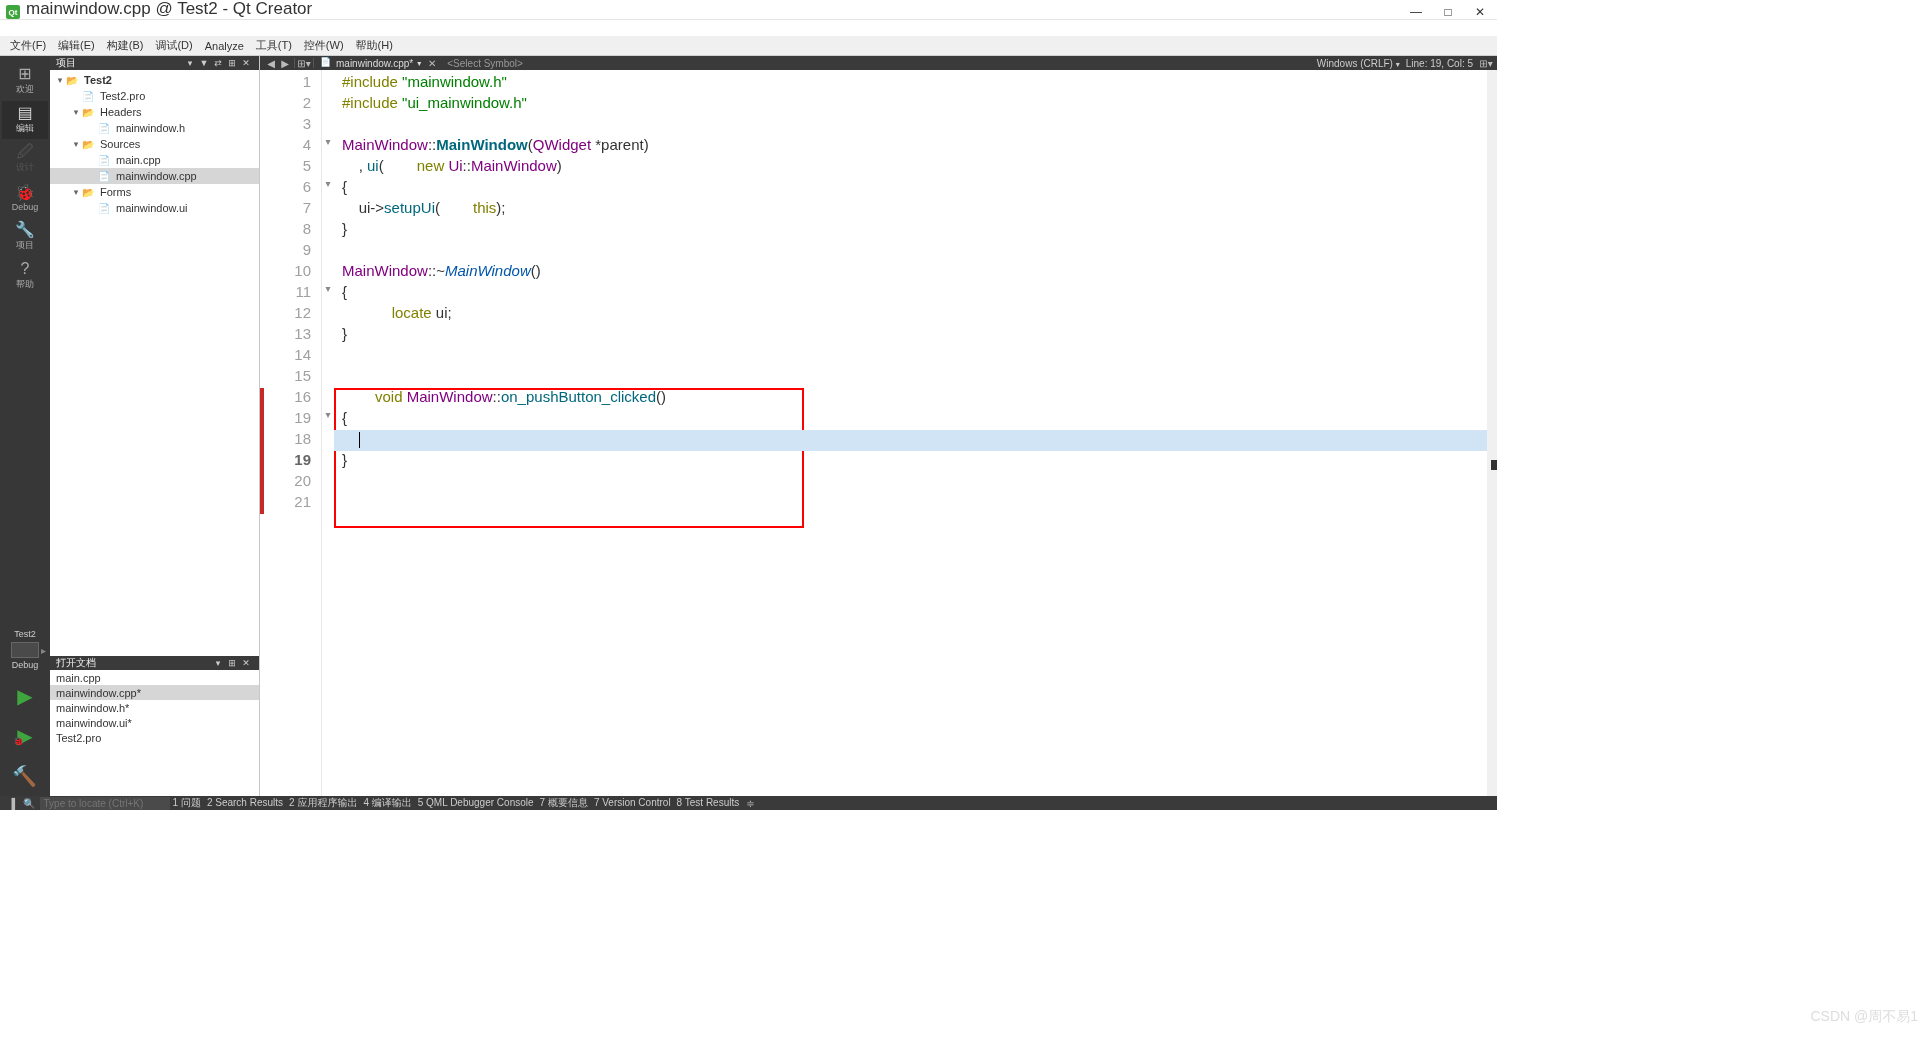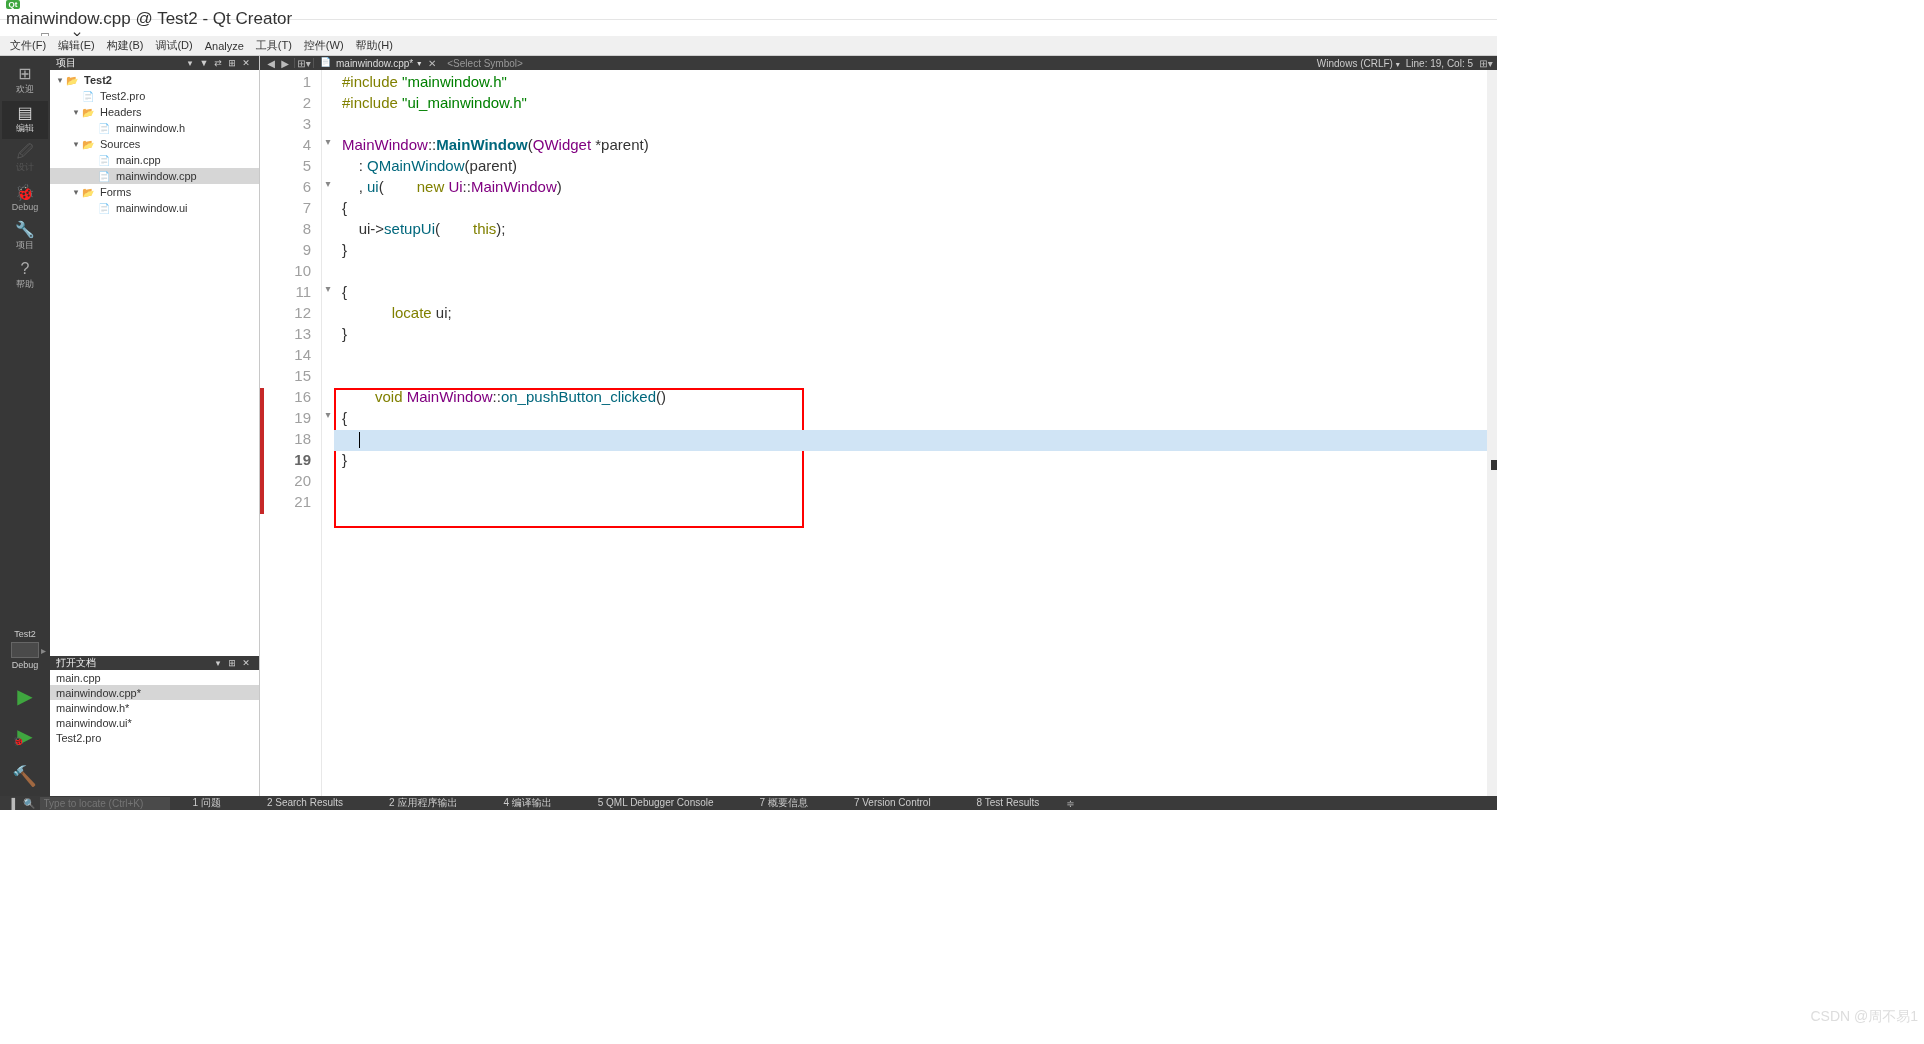--- a/index.html
+++ b/index.html
@@ -1,17 +1,17 @@
 <!DOCTYPE html>
 <html><head>
 <meta charset="utf-8">
 <style>
 * { margin: 0; padding: 0; box-sizing: border-box; font-family: "Segoe UI", Tahoma, sans-serif; }
 body { width: 1497px; height: 810px; overflow: hidden; background: #fff; font-size: 12px; color: #333; display: flex; flex-direction: column; }
-.titlebar { height: 20px; background: #fff; display: flex; align-items: flex-start; padding: 0 6px; border-bottom: 1px solid #e5e5e5; flex-direction: column; }
+.titlebar { height: 20px; background: #fff; display: flex; align-items: flex-end; padding: 0 6px; border-bottom: 1px solid #e5e5e5; }
 .titlebar .qt-icon { width: 14px; height: 14px; background: #3fa63f; border-radius: 2px; display: inline-flex; align-items: center; justify-content: center; color: #fff; font-size: 8px; font-weight: bold; margin-right: 6px; }
 .titlebar .title { flex: 1; font-size: 17px; color: #333; }
 .titlebar .win-btns { display: flex; gap: 18px; margin-right: 4px; }
 .titlebar .win-btn { width: 14px; height: 14px; display: flex; align-items: center; justify-content: center; cursor: pointer; font-size: 12px; color: #333; }
 .menubar { height: 20px; background: #f0f0f0; display: flex; align-items: center; padding: 0 4px; border-bottom: 1px solid #d0d0d0; margin-top: 16px; }
 .menubar .menu-item { padding: 2px 6px; font-size: 11px; cursor: pointer; }
 .main { flex: 1; display: flex; overflow: hidden; }
 .mode-bar { width: 50px; background: #373737; display: flex; flex-direction: column; align-items: center; padding-top: 6px; color: #ccc; }
 .mode-item { width: 46px; height: 38px; display: flex; flex-direction: column; align-items: center; justify-content: center; font-size: 9px; cursor: pointer; color: #aaa; margin-bottom: 1px; }
 .mode-item .mode-icon { font-size: 16px; margin-bottom: 1px; display: block; line-height: 1; }
@@ -70,21 +70,21 @@
 .k-func { color: #00677c; }
 .k-kw { color: #808000; padding-left: 33px; }
 .k-dtor { color: #0055aa; font-style: italic; }
 .k-funcbold { color: #00677c; font-weight: bold; }
 .cursor-bar { display: inline-block; width: 1px; height: 16px; background: #000; vertical-align: middle; }
 .highlight-box { position: absolute; border: 2px solid red; pointer-events: none; }
 .right-scroll { width: 10px; background: #f0f0f0; position: relative; }
 .right-scroll .marker { position: absolute; right: 0; width: 6px; height: 10px; background: #333; }
 .statusbar { height: 14px; background: #3a3a3a; display: flex; align-items: center; font-size: 10px; color: #ccc; padding: 0 4px; }
 .statusbar .sb-btn { padding: 0 4px; cursor: pointer; color: #bbb; }
-.statusbar .sb-tab { padding: 0 23px; cursor: pointer; }
+.statusbar .sb-tab { padding: 0 3px; cursor: pointer; }
 .statusbar .sb-spacer { flex: 1; }
 .watermark { position: absolute; right: 6px; bottom: 18px; font-size: 14px; color: #ddd; pointer-events: none; }
 </style>
 </head>
 <body>
 
 <div class="titlebar">
   <span class="qt-icon">Qt</span>
   <span class="title">mainwindow.cpp @ Test2 - Qt Creator</span>
   <div class="win-btns">
@@ -306,26 +306,26 @@
           <div class="fc"></div>
           <div class="fc"></div>
           <div class="fc"></div>
         </div>
       <div class="code" id="code">
         <div class="highlight-box" id="hlbox" style="top: 318px; left: 0px; width: 470px; height: 140px;"></div>
       <div class="line"><span class="k-prep">#include</span> <span class="k-str">"mainwindow.h"</span></div>
           <div class="line"><span class="k-prep">#include</span> <span class="k-str">"ui_mainwindow.h"</span></div>
           <div class="line"></div>
           <div class="line"><span class="k-type">MainWindow</span>::<span class="k-funcbold">MainWindow</span>(<span class="k-type">QWidget</span> *parent)</div>
-          <div class="line">    : <span class="k-func">QMainWindow</span>(parent)</div>
           <div class="line">    , <span class="k-func">ui</span>(<span class="k-kw">new</span> <span class="k-type">Ui</span>::<span class="k-type">MainWindow</span>)</div>
           <div class="line">{</div>
           <div class="line">    ui-&gt;<span class="k-func">setupUi</span>(<span class="k-kw">this</span>);</div>
           <div class="line">}</div>
           <div class="line"></div>
+          <div class="line"><span class="k-type">MainWindow</span>::~<span class="k-dtor">MainWindow</span>()</div>
           <div class="line">{</div>
           <div class="line">    <span class="k-kw">locate</span> ui;</div>
           <div class="line">}</div>
           <div class="line"></div>
           <div class="line"></div>
           <div class="line"><span class="k-kw">void</span> <span class="k-type">MainWindow</span>::<span class="k-func">on_pushButton_clicked</span>()</div>
           <div class="line">{</div>
           <div class="line current">    <span class="cursor-bar"></span></div>
           <div class="line">}</div>
           <div class="line"></div>

